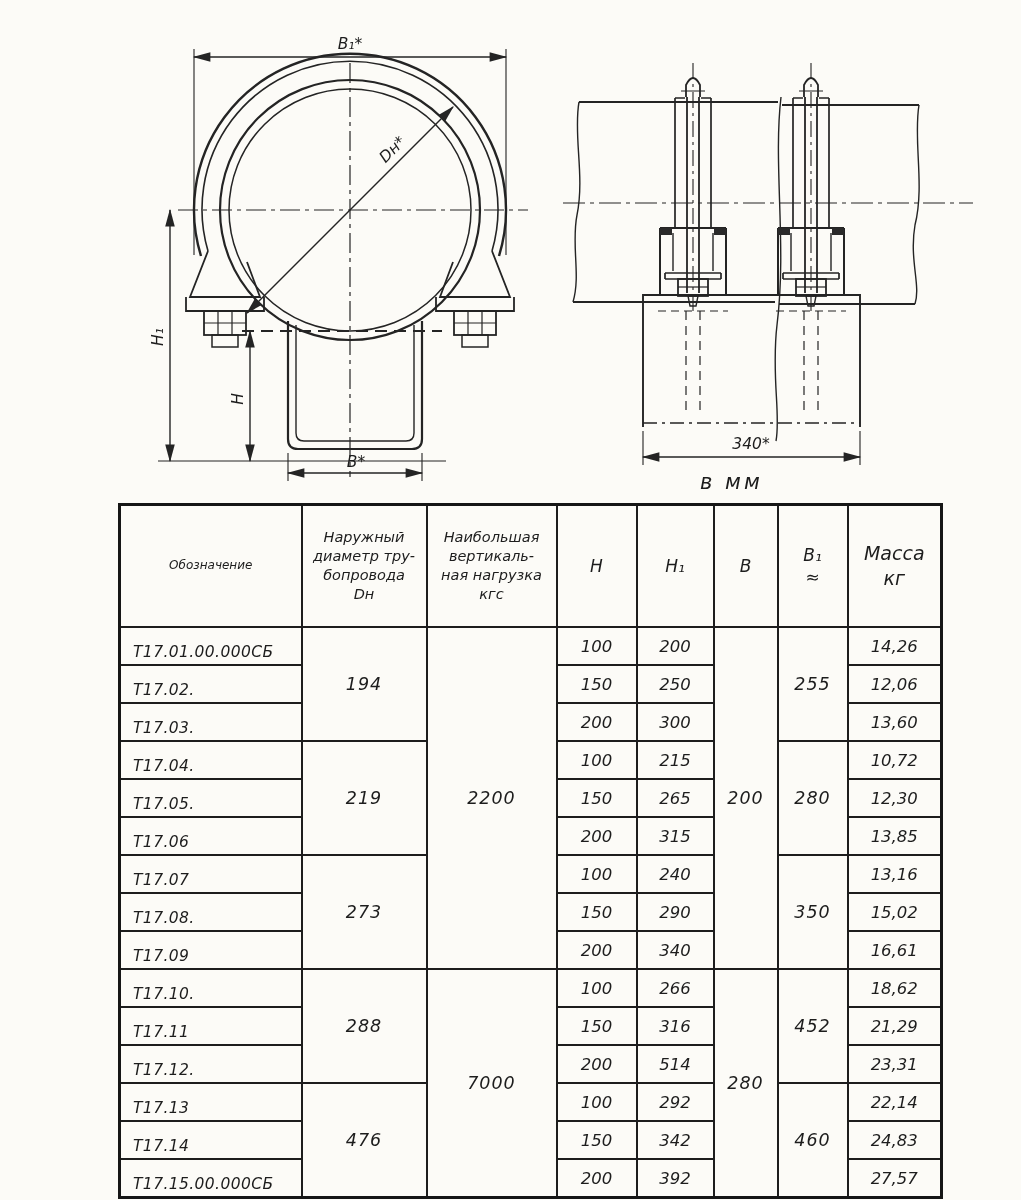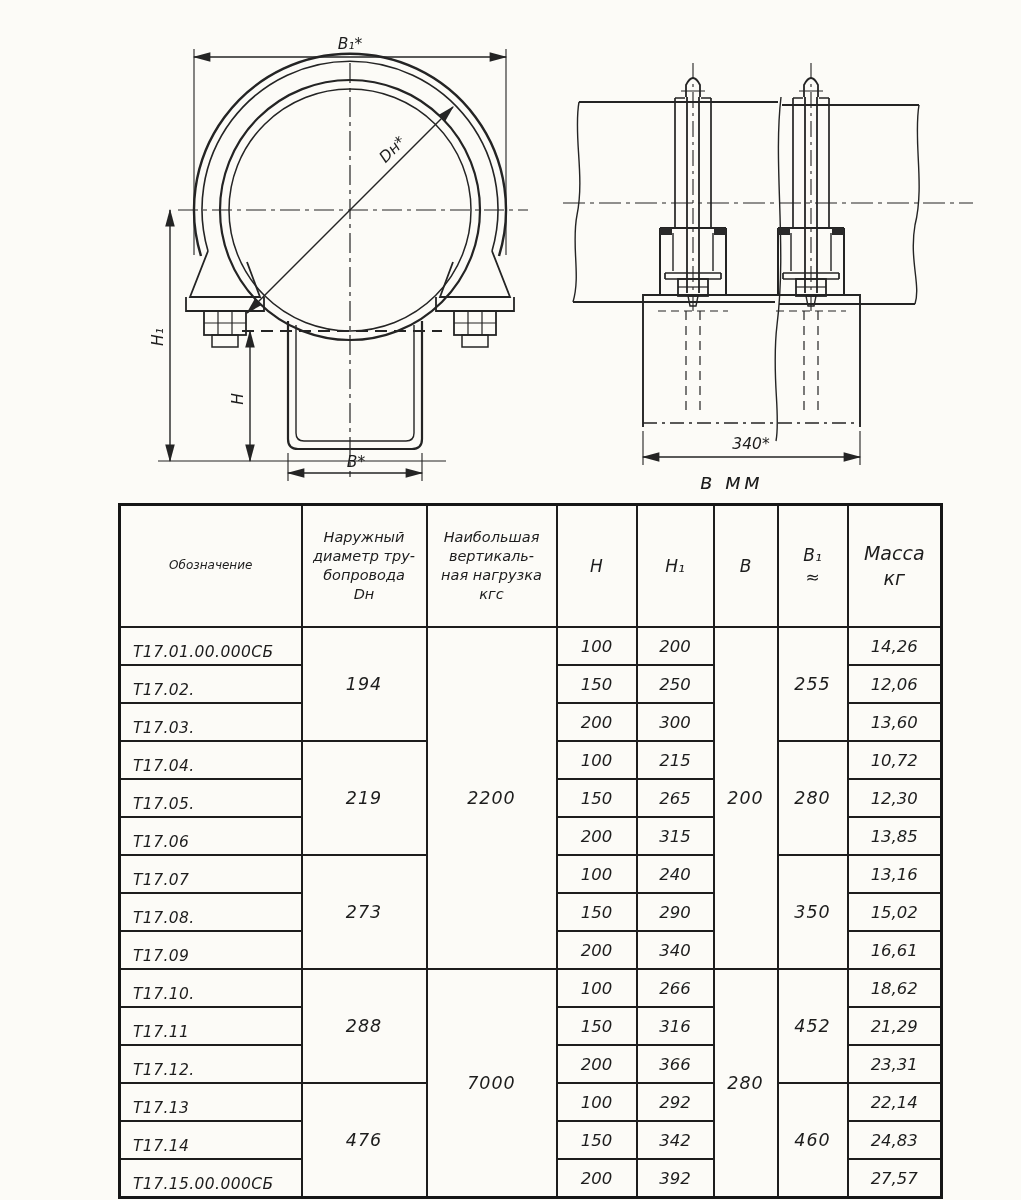--- a/index.html
+++ b/index.html
@@ -233,21 +233,21 @@
         </tr>
         <tr>
           <td class="c-desig">Т17.11</td>
           <td class="">150</td>
           <td class="">316</td>
           <td class="">21,29</td>
         </tr>
         <tr>
           <td class="c-desig">Т17.12.</td>
           <td class="">200</td>
-          <td class="">366</td>
+          <td class="">514</td>
           <td class="">23,31</td>
         </tr>
         <tr>
           <td class="c-desig">Т17.13</td>
           <td class="c-merge" rowspan="3">476</td>
           <td class="">100</td>
           <td class="">292</td>
           <td class="c-merge" rowspan="3">460</td>
           <td class="">22,14</td>
         </tr>

